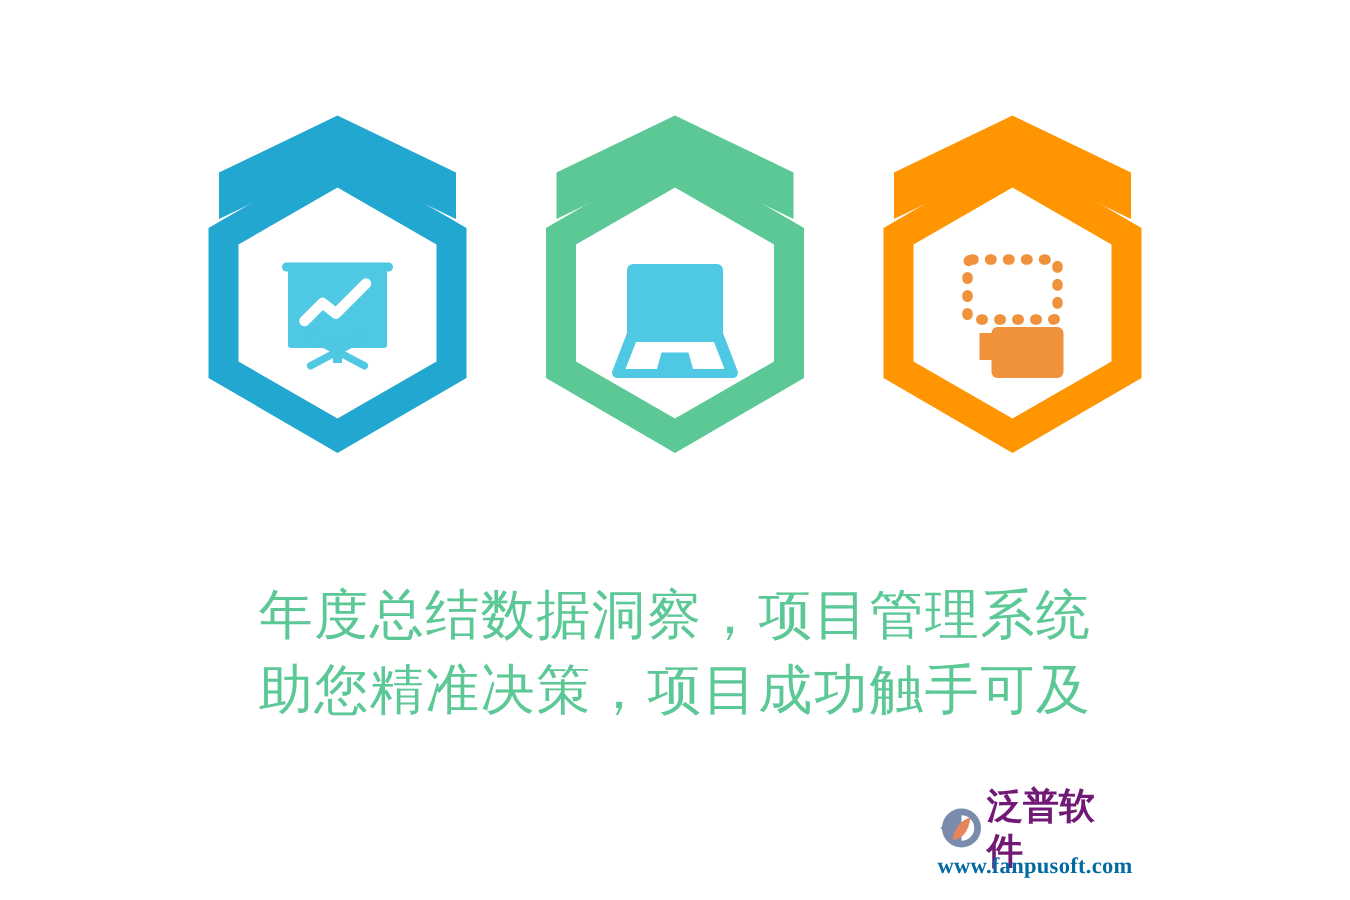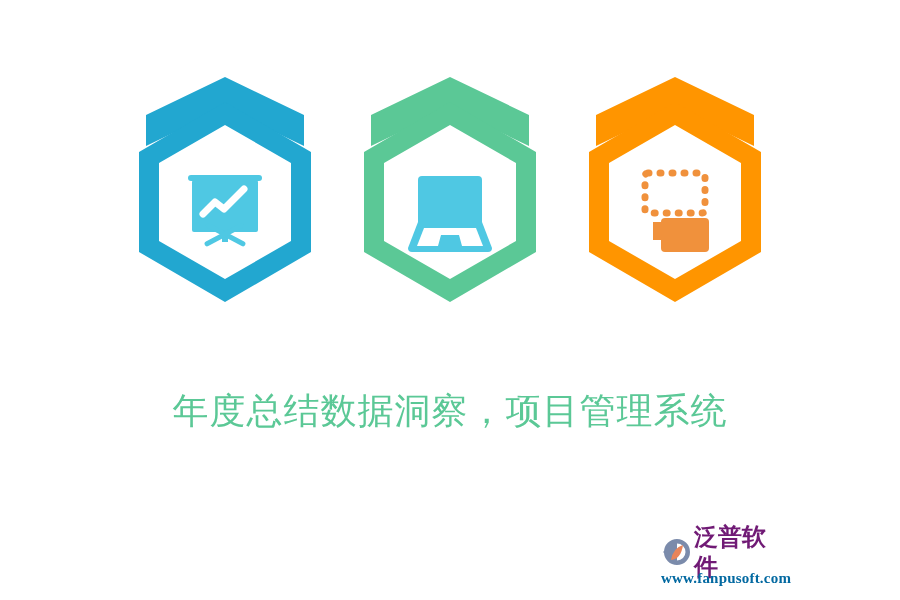--- a/index.html
+++ b/index.html
@@ -13,21 +13,20 @@
     font-family: "Liberation Sans", "DejaVu Sans", sans-serif;
     overflow: hidden;
     position: relative;
   }
 
   #banner {
     position: relative;
     width: 755px;
     height: 600px;
     background: #ffffff;
-    padding-left: 36px;
   }
 
   
   #badge-row {
     position: absolute;
     left: 0;
     top: 70px;
     width: 900px;
     height: 270px;
     display: flex;
@@ -171,20 +170,21 @@
           <path fill="#f0913c" d="M78 152 L78 170 L90 170 L90 152 Z"></path>
           <rect x="86" y="148" width="48" height="34" rx="4" fill="#f0913c"></rect>
         </g>
       </svg>
     </div>
 
   </div>
 
   <div id="headline" style="color: rgb(91, 200, 150);">
     <span class="headline-line">年度总结数据洞察，项目管理系统</span>
+    <span class="headline-line">助您精准决策，项目成功触手可及</span>
   </div>
 
   <div id="logo">
     <div id="logo-top">
       <span id="logo-mark">
         <svg viewBox="0 0 32 32" xmlns="http://www.w3.org/2000/svg">
           <path fill="#7b8bab" d="M16 3 A13 13 0 1 0 16 29 A13 13 0 0 0 16 3 Z
                    M16 7.5 A8.5 8.5 0 1 1 16 24.5 A8.5 8.5 0 0 1 16 7.5 Z"></path>
           <path fill="#7b8bab" d="M2 16 L16 3 L16 29 Z"></path>
           <path fill="#e8845a" d="M22 9 Q12 12 10 24 Q20 23 22 9 Z"></path>

